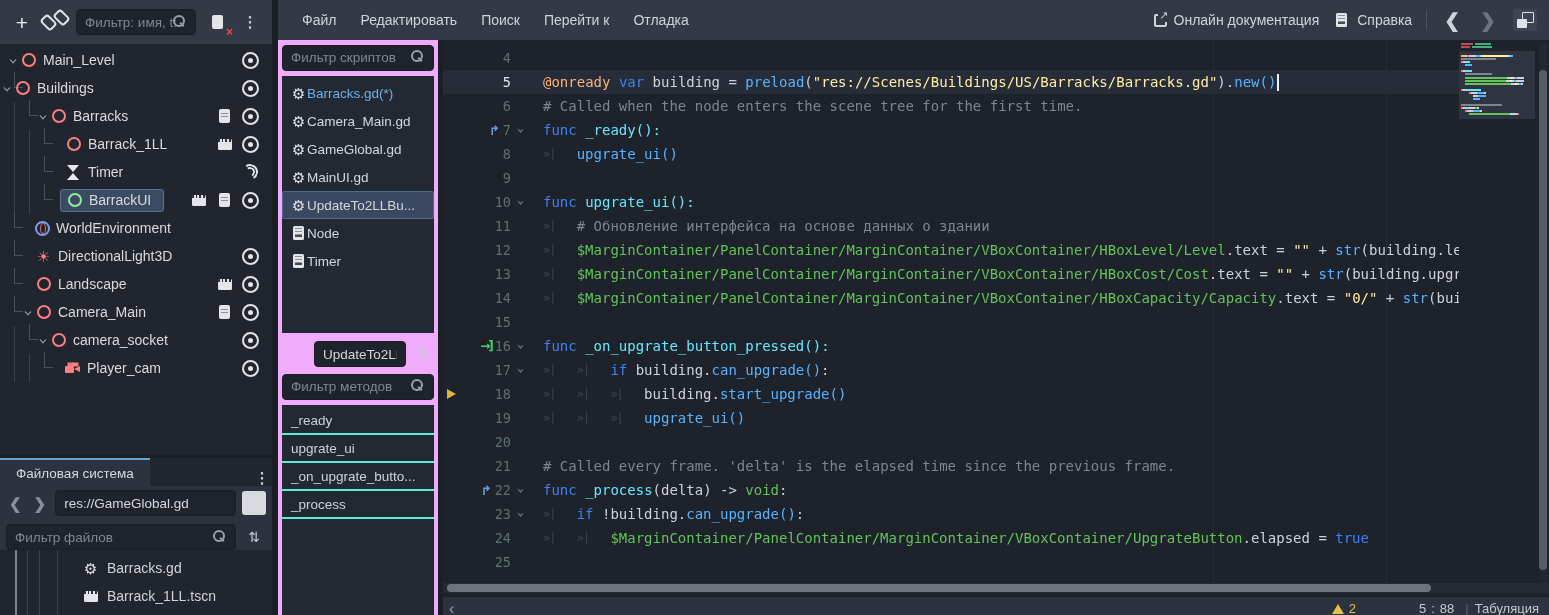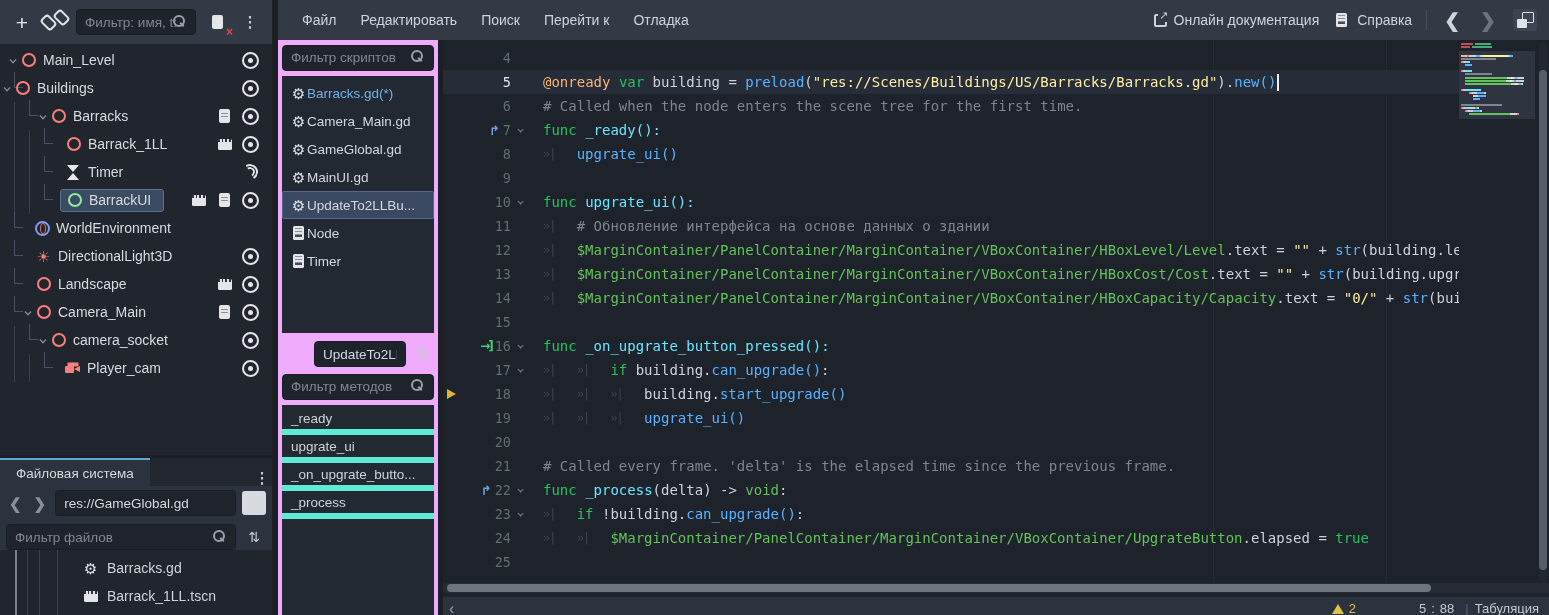--- a/index.html
+++ b/index.html
@@ -51,38 +51,38 @@
   #script-panel { position:absolute; left:278px; top:40px; width:160px; height:575px; background:#f0abfc; }
   #script-filter { position:absolute; left:4px; top:5px; right:4px; height:25px; }
   #script-list { position:absolute; left:4px; top:36px; right:4px; height:257px; background:#232933; padding-top:3px; overflow:hidden; }
   .srow { height:28px; display:flex; align-items:center; gap:0; padding:0 8px; color:#d4d7dc; font-size:13.5px; white-space:nowrap; overflow:hidden; }
   .srow.mod { color:#6fb1e8; }
   .srow.sel { background:#3a4961; outline:1px solid #53688a; outline-offset:-1px; border-radius:2px; }
   #script-name-row { position:absolute; left:4px; top:301px; right:4px; height:26px; display:flex; gap:4px; align-items:center;margin-left:32px; }
   #script-name-row input { flex:1; min-width:0; }
   #method-filter { position:absolute; left:4px; top:334px; right:4px; height:25px; }
   #method-list { position:absolute; left:4px; top:365px; right:4px; bottom:0; background:#232933; padding-top:2px; }
-  .mrow { height:28px; display:flex; align-items:center; padding:0 9px; color:#cfd2d7; font-size:13.5px; border-bottom:6px solid #5eead4; white-space:nowrap; overflow:hidden; }
+  .mrow { height:28px; display:flex; align-items:center; padding:0 9px; color:#cfd2d7; font-size:13.5px; border-bottom:2px solid #5eead4; white-space:nowrap; overflow:hidden; }
 
   
   #code { position:absolute; left:443px; top:40px; width:1106px; height:557px; background:#1e222b; overflow:hidden; font-family:"DejaVu Sans Mono",monospace; font-size:14px; }
   .ruler { position:absolute; top:0; height:543px; width:1px; background:rgba(255,255,255,.045); }
   #code-rows { position:absolute; left:0; top:6px; right:90px; overflow:hidden; }
   .crow { height:24px; display:flex; align-items:center; white-space:pre; }
   .crow.cur { background:#272d38; }
   .exec-slot { width:16px; flex:none; display:flex; align-items:center; justify-content:center; }
   .numcol { width:52px; flex:none; display:flex; align-items:center; justify-content:flex-end; gap:3px; }
   .lnum { color:#5e716c; font-size:13.5px; }
   .crow.cur .lnum { color:#e2e5ec; }
   .foldcol { width:20px; flex:none; display:flex; align-items:center; justify-content:center; }
   .fold { width:7px; height:7px; border-left:2px solid #6c7380; border-bottom:2px solid #6c7380; transform:rotate(-45deg) scale(.62) translateY(-2px); }
   .codetext { padding-left:12px; display:flex; align-items:center; }
   .tb { display:inline-block; width:33.7px; flex:none; color:#3d4551; font-size:12px; }
   .tb::before { content:"\00BB|"; letter-spacing:-1px; }
-  .s-kw{color:#22c55e} .s-ann{color:#ffb373} .s-str{color:#ffeda1} .s-call{color:#57b3ff}
+  .s-kw{color:#3b82f6} .s-ann{color:#ffb373} .s-str{color:#ffeda1} .s-call{color:#57b3ff}
   .s-def{color:#66e6ff} .s-com{color:#7f848e} .s-path{color:#63c259} .s-type{color:#63c259} .s-pl{color:#ced2d9}
   .caret { display:inline-block; width:2px; height:17px; background:#eceff4; margin-left:1px; }
   .g-exec { width:0; height:0; border-left:9px solid #dcb33c; border-top:5px solid transparent; border-bottom:5px solid transparent; }
   .g-override { color:#6aa1e0; font-family:"DejaVu Sans",sans-serif; font-size:13px; font-weight:bold; }
   .g-connect { color:#3fd16b; font-family:"DejaVu Sans",sans-serif; font-size:12px; font-weight:bold; letter-spacing:-2px; }
   #minimap { position:absolute; right:14px; top:0; width:76px; height:543px; background:#1e222b; }
   #mm-viewport { position:absolute; left:0; right:0; top:11px; height:68px; background:#2e3440; }
   #mm-rows { position:absolute; left:2px; top:3px; right:2px; }
   .mm-row { height:2px; margin-bottom:1.05px; display:flex; }
   .mm-row span { height:2px; display:inline-block; flex:none; }

